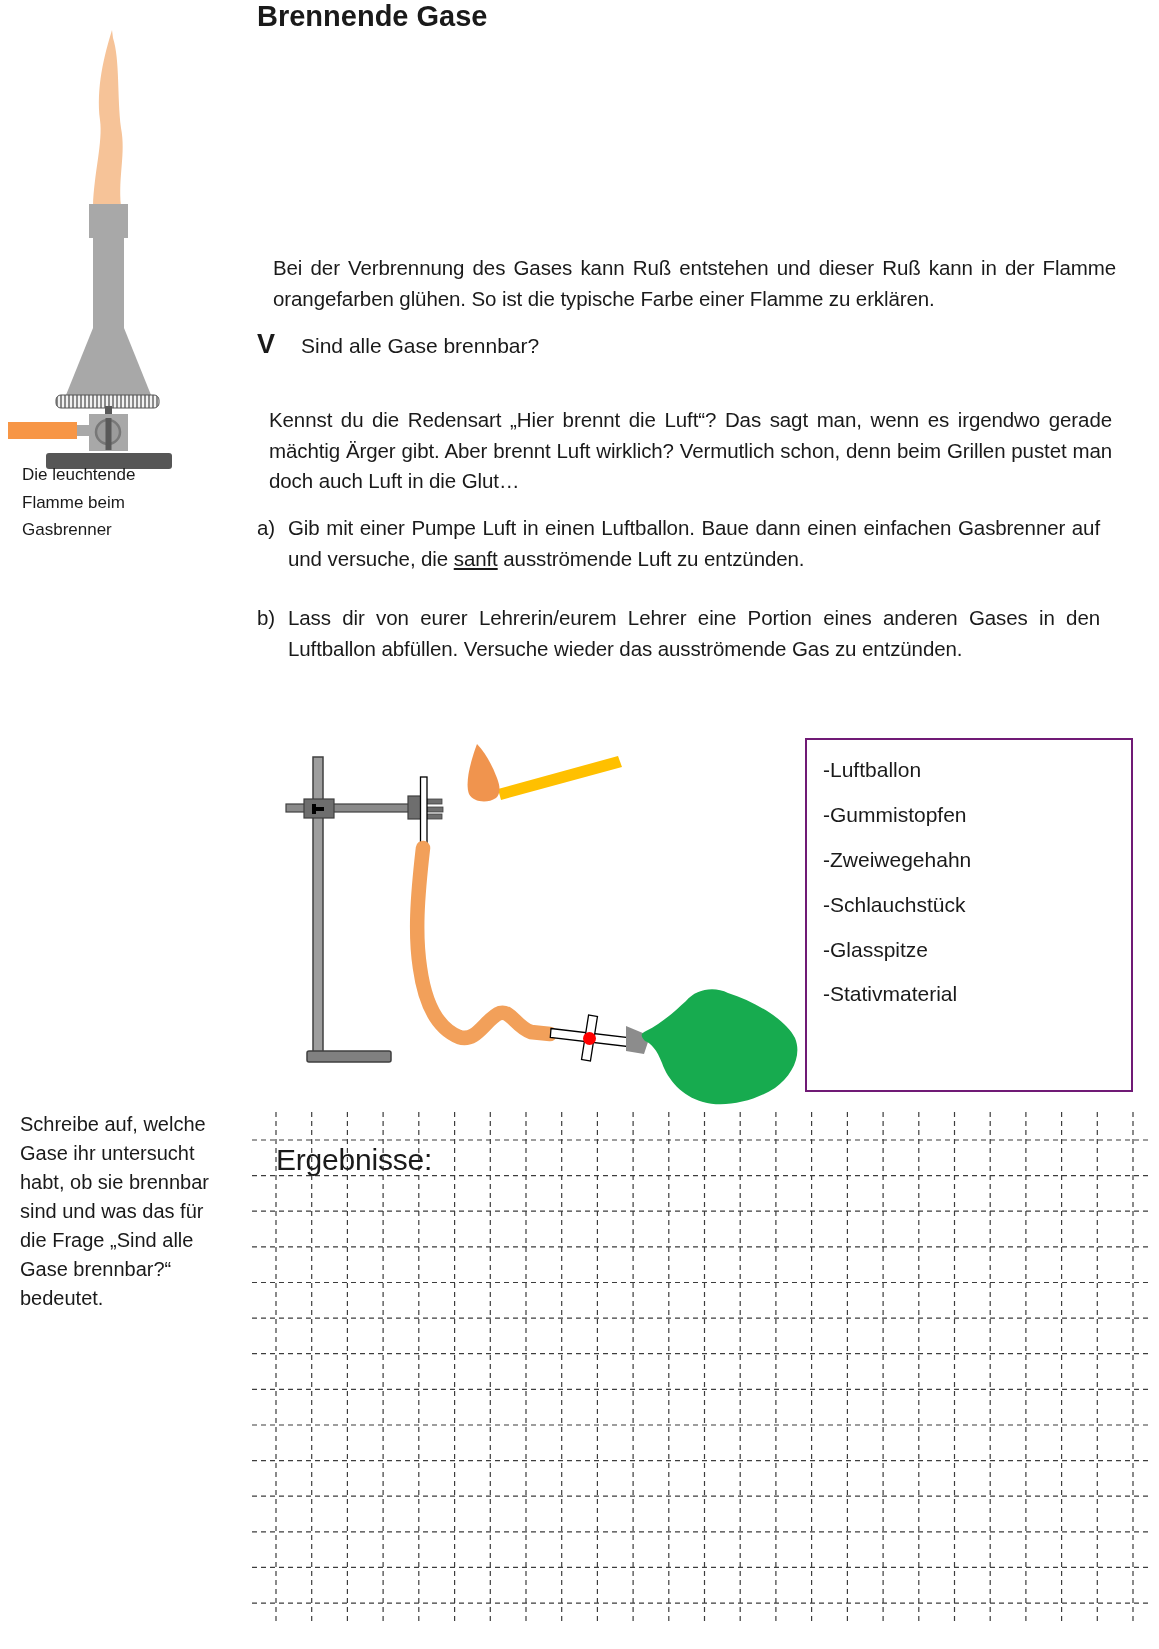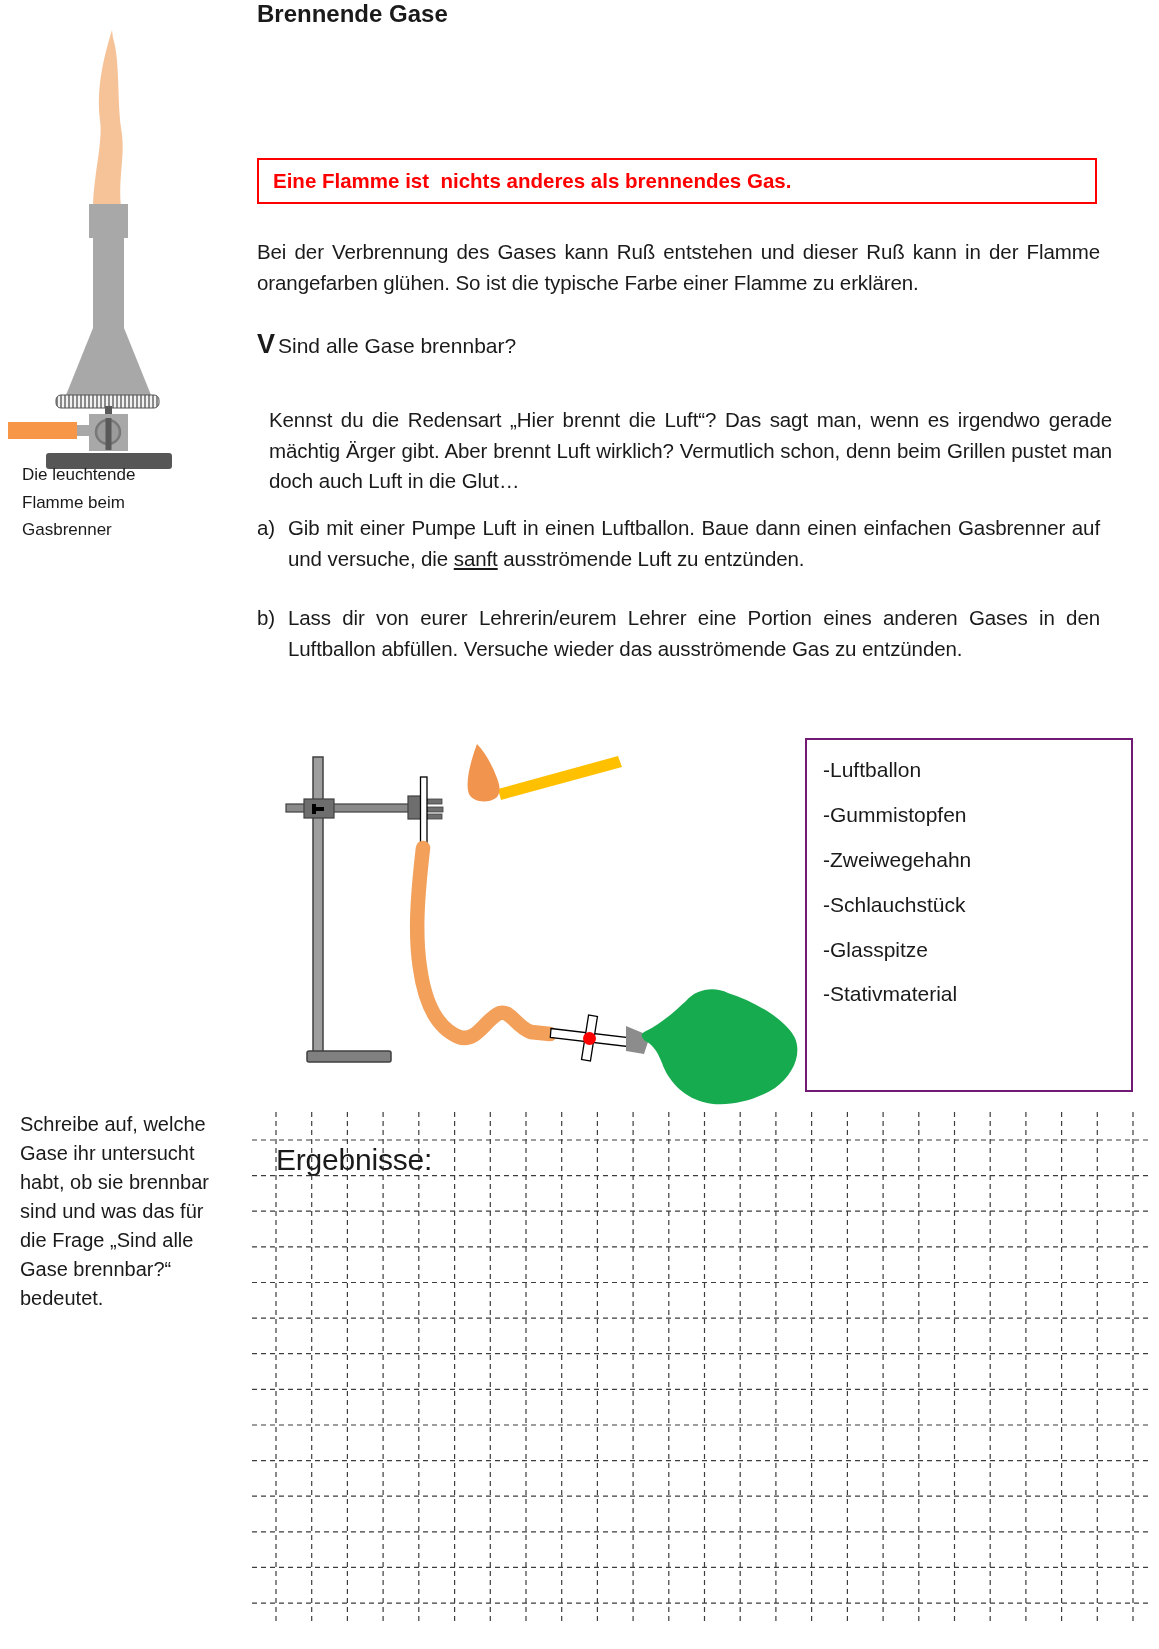--- a/index.html
+++ b/index.html
@@ -2,37 +2,37 @@
 <html lang="de"><head>
 <meta charset="utf-8">
 <style>
   html,body{margin:0;padding:0;background:#fff;}
   #page{
     position:relative;width:1159px;height:1649px;background:#fff;overflow:hidden;
     font-family:"Liberation Sans",sans-serif;color:#1a1a1a;
   }
   .abs{position:absolute;}
   
-  .doc-title{left:257px;top:0px;width:843px;font-size:24px;font-weight:bold;}
+  .doc-title{left:257px;top:0px;width:843px;font-size:29px;font-weight:bold;}
   .para{left:257px;top:0;width:843px;font-size:20.5px;line-height:30.5px;
         text-align:justify;letter-spacing:-0.1px;}
   .b{font-weight:bold;}
   .u{text-decoration:underline;}
   #intro-para{top:71px;}
   #highlight-box{
     left:257px;top:158px;width:840px;height:46px;border:2px solid #ff0000;
     box-sizing:border-box;display:flex;align-items:center;
   }
   #highlight-box span{
     margin-left:14px;font-size:20.5px;font-weight:bold;color:#ff0000;white-space:pre-wrap;
   }
   #soot-para{top:237px;}
   #v-heading{left:257px;top:329px;width:843px;display:flex;align-items:baseline;}
   #v-heading .marker{font-size:27px;font-weight:bold;}
-  #v-heading .question{font-size:21px;margin-left:3px;}
+  #v-heading .question{font-size:21px;margin-left:26px;}
   #redensart-para{top:393px;}
   .task{left:257px;width:843px;position:absolute;display:grid;grid-template-columns:31px 1fr;
         font-size:20.5px;line-height:30.5px;letter-spacing:-0.1px;}
   .task .task-text{text-align:justify;}
   #task-a{top:513px;}
   #task-b{top:603px;}
   
   #burner-caption{left:22px;top:461px;width:170px;font-size:17px;line-height:27.5px;}
   #margin-note{left:20px;top:1110px;width:214px;font-size:20px;line-height:29px;}
   
@@ -73,25 +73,22 @@
 
   <div class="abs" id="burner-caption">
     <div>Die leuchtende</div>
     <div>Flamme beim</div>
     <div>Gasbrenner</div>
   </div>
 
   <h1 class="abs doc-title" style="margin:0">Brennende Gase</h1>
 
 
-  <div class="abs" id="highlight-box">
-    <span>Eine Flamme ist  nichts anderes als brennendes Gas.</span>
-  </div>
 
-  <p class="abs para" id="soot-para" style="margin:0">Bei der Verbrennung des Gases kann Ruß entstehen und dieser Ruß kann in der Flamme orangefarben glühen. So ist die typische Farbe einer Flamme zu erklären.</p>
+  <p class="abs para" id="soot-para" style="margin:16px">Bei der Verbrennung des Gases kann Ruß entstehen und dieser Ruß kann in der Flamme orangefarben glühen. So ist die typische Farbe einer Flamme zu erklären.</p>
 
   <div class="abs" id="v-heading">
     <span class="marker">V</span>
     <span class="question">Sind alle Gase brennbar?</span>
   </div>
 
   <p class="abs para" id="redensart-para" style="margin:12px">Kennst du die Redensart „Hier brennt die Luft“? Das sagt man, wenn es irgendwo gerade mächtig Ärger gibt. Aber brennt Luft wirklich? Vermutlich schon, denn beim Grillen pustet man doch auch Luft in die Glut…</p>
 
   <div class="task" id="task-a">
     <span class="task-label">a)</span>

